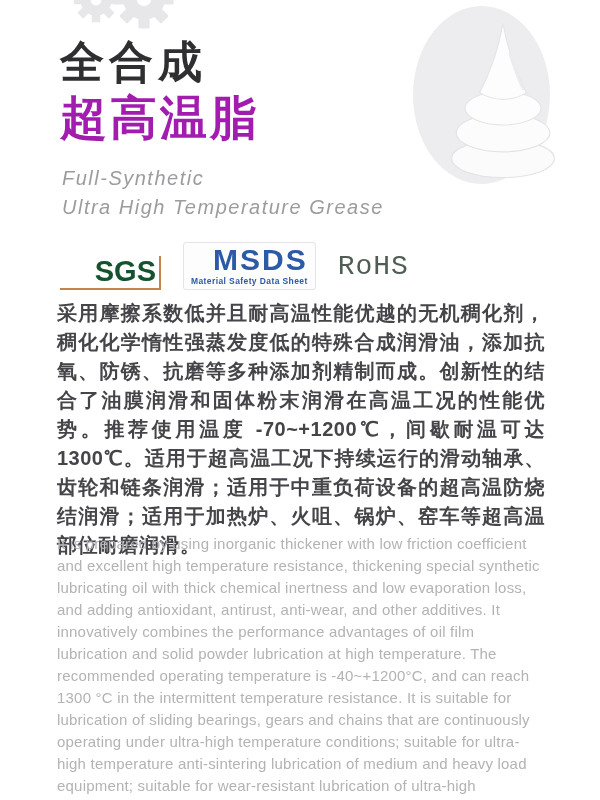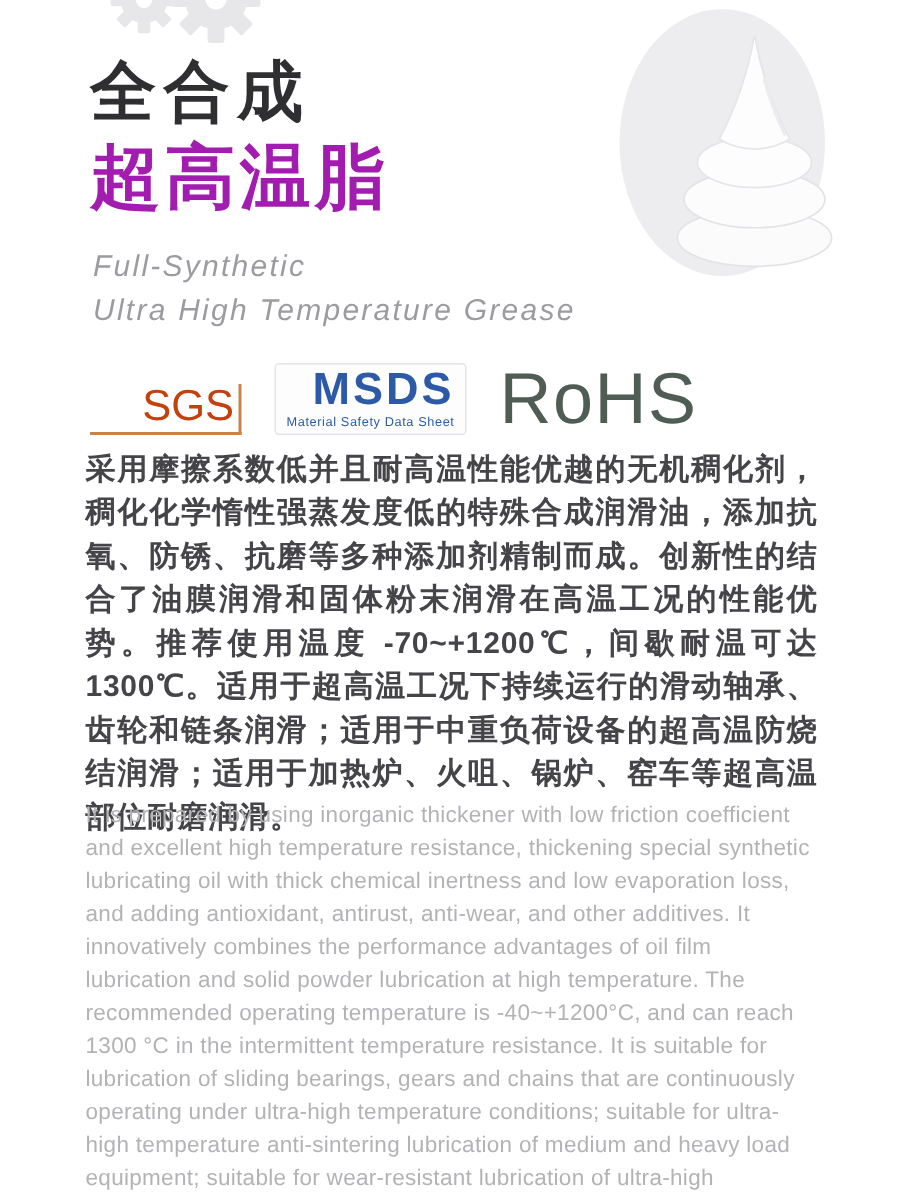--- a/index.html
+++ b/index.html
@@ -43,39 +43,39 @@
     position:absolute;left:60px;top:238px;
     display:flex;align-items:flex-end;gap:22px;height:52px;
   }
   .cert-sgs{
     width:96px;text-align:right;
     border-bottom:2px solid #c8834b;
     border-right:2px solid #c8834b;
     padding:0 3px 2px 0;
   }
   .cert-sgs .sgs-text{
-    font-size:29px;font-weight:normal;color:#c2410c;
+    font-size:29px;font-weight:bold;color:#14532d;
     letter-spacing:0px;line-height:30px;
   }
   .cert-msds{
     display:flex;flex-direction:column;align-items:flex-end;
     border:1px solid #e4e4ea;border-radius:3px;
     padding:2px 7px 3px 7px;background:#fdfdfe;
   }
   .cert-msds .msds-text{
     font-size:30px;font-weight:bold;color:#2d5aa6;
     letter-spacing:2px;line-height:30px;
   }
   .cert-msds .msds-sub{
-    font-size:8.5px;font-weight:normal;color:#2d5aa6;
+    font-size:8.5px;font-weight:bold;color:#2d5aa6;
     letter-spacing:0.4px;margin-top:1px;white-space:nowrap;
   }
   .cert-rohs{
-    font-family:Liberation Sans, sans-serif;
-    font-size:48px;color:#4f5d54;line-height:38px;
+    font-family:Liberation Mono, monospace;
+    font-size:28px;color:#4f5d54;line-height:38px;
     padding-bottom:4px;letter-spacing:1px;
   }
   
   .desc-cn{
     position:absolute;left:57px;top:299px;width:488px;
     font-size:20px;line-height:29px;color:#454549;
     font-weight:600;
     text-align:justify;text-justify:inter-character;
     letter-spacing:0.5px;
   }

